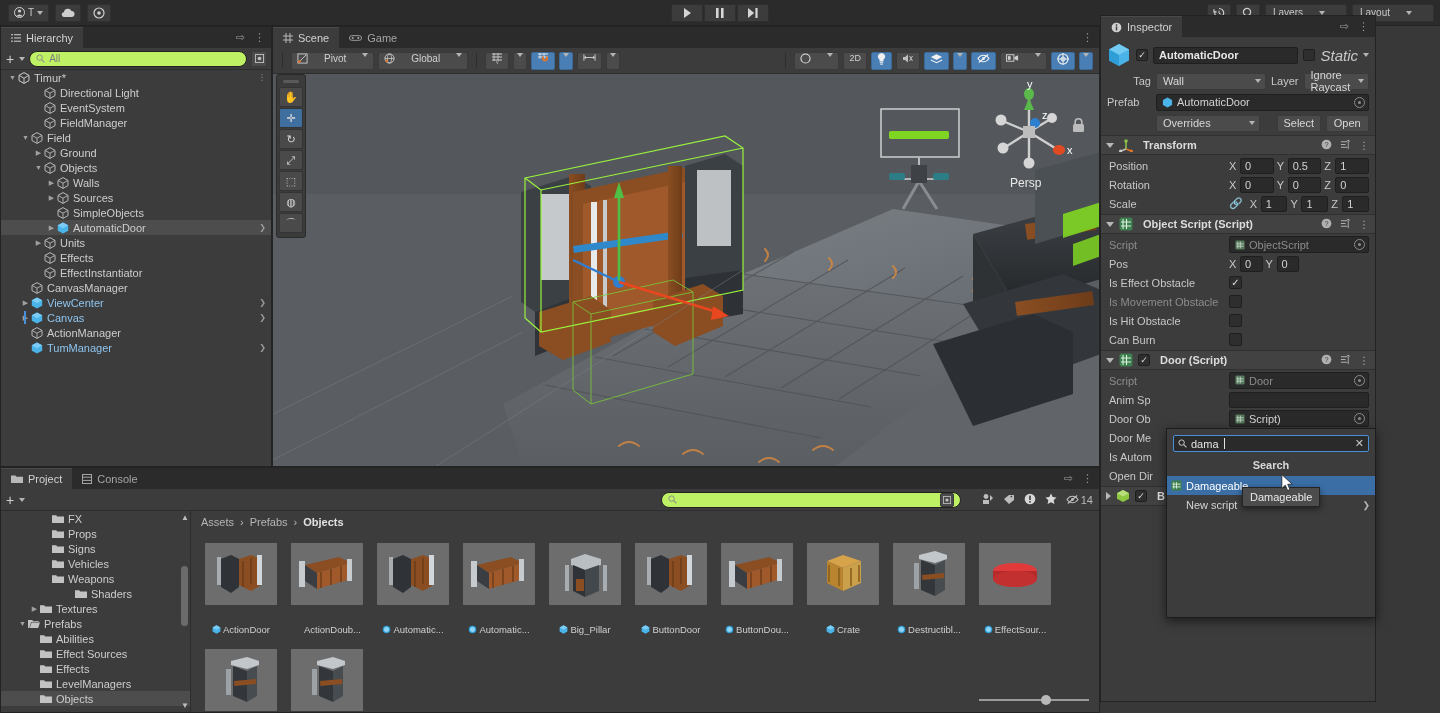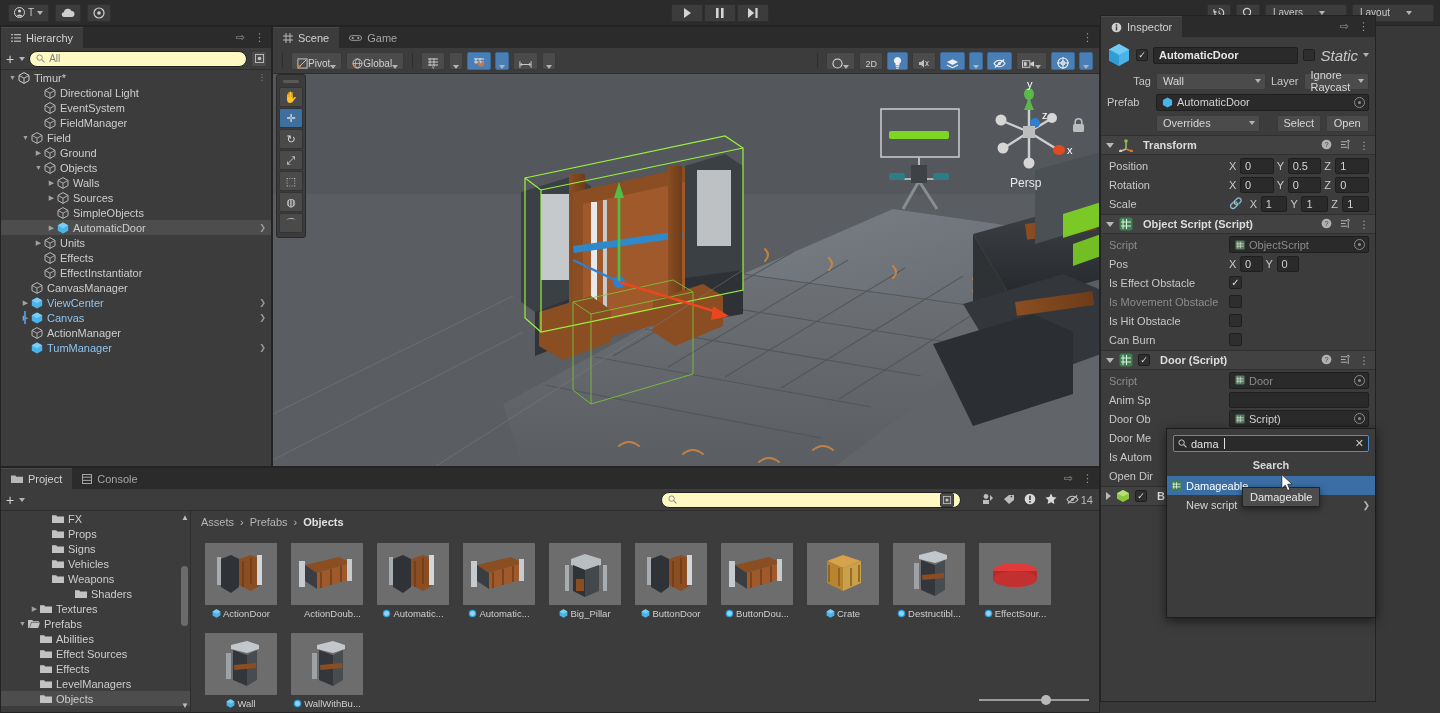--- a/index.html
+++ b/index.html
@@ -48,56 +48,56 @@
     font-size:11px; color:#a5a5a5; background:transparent;
   }
   .tab.active { background:#3c3c3c; color:#d2d2d2; border-top:1px solid #4a4a4a; }
   .tab-icons { position:absolute; right:6px; top:0; height:21px; display:flex; align-items:center; gap:9px; color:#9a9a9a; font-size:11px; }
 
   
   #hierarchy { left:0; top:26px; width:272px; height:441px; }
   .hier-toolbar { height:22px; background:#3c3c3c; display:flex; align-items:center; padding:0 4px; gap:4px; border-bottom:1px solid #2d2d2d; }
   .plus { color:#d0d0d0; font-size:14px; line-height:1; padding:0 1px; }
   .searchfield {
-    flex:1; height:16px; background:#fef9c3; border:1px solid #212121; border-radius:8px;
+    flex:1; height:16px; background:#bef264; border:1px solid #212121; border-radius:8px;
     display:flex; align-items:center; padding:0 6px; gap:4px; color:#7d7d7d; font-size:10px;
   }
   .sq-btn { width:16px;height:16px;background:#4b4b4b;border:1px solid #3a3a3a;border-radius:2px;display:flex;align-items:center;justify-content:center;color:#bdbdbd;font-size:9px; }
   .hier-body { position:absolute; left:0; right:0; top:43px; bottom:0; overflow:hidden; background:#3c3c3c; }
   .row { height:15px; display:flex; align-items:center; position:relative; white-space:nowrap; font-size:11px; color:#cdcdcd; padding-right:8px; }
   .row.selected { background:#4d4d4d; }
   .row .arrow { width:11px; text-align:center; color:#a0a0a0; font-size:7px; flex:none; }
   .row .arrow.blank { color:transparent; }
   .cube { width:12px;height:12px;flex:none;margin-right:4px; }
   .row .chev { position:absolute; right:5px; color:#9a9a9a; font-size:8px; }
   .lbl.blue { color:#8ec4ee; }
   .pipe { position:absolute; left:23px; width:2px; height:13px; background:#4a90d9; }
 
   
   #scene { left:272px; top:26px; width:828px; height:441px; }
   .scene-toolbar { height:26px; background:#3c3c3c; display:flex; align-items:center; padding:0 5px; gap:4px; border-bottom:1px solid #2d2d2d; position:relative; }
-  .st-btn { height:18px; background:#4b4b4b; border:1px solid #3a3a3a; border-radius:2px; display:flex; align-items:flex-end; padding:0 5px; gap:0; color:#d0d0d0; font-size:10px; }
+  .st-btn { height:18px; background:#4b4b4b; border:1px solid #3a3a3a; border-radius:2px; display:flex; align-items:flex-start; padding:0 5px; gap:16px; color:#d0d0d0; font-size:10px; }
   .st-btn.on { background:#4a7fb5; border-color:#3c6a98; }
   .sep { width:1px; height:15px; background:#2d2d2d; margin:0 4px; }
   .scene-view { position:absolute; left:0; right:0; top:47px; bottom:0; background:#5a5a5a; overflow:hidden; }
 
   
   #project { left:0; top:467px; width:1100px; height:246px; }
   .proj-toolbar { height:22px; background:#3c3c3c; display:flex; align-items:center; padding:0 4px; border-bottom:1px solid #2d2d2d; position:relative; }
   .proj-search { position:absolute; left:660px; width:300px; }
   .proj-icons { position:absolute; right:6px; display:flex; align-items:center; gap:9px; color:#b9b9b9; font-size:11px; }
   .proj-body { position:absolute; left:0; right:0; top:43px; bottom:0; display:flex; background:#3c3c3c; }
   .proj-tree { width:190px; background:#3c3c3c; position:relative; overflow:hidden; border-right:1px solid #2d2d2d; }
   .proj-right { flex:1; position:relative; background:#3c3c3c; }
   .crumbs { height:22px; display:flex; align-items:center; gap:6px; padding-left:10px; color:#b6b6b6; font-size:11px; background:#3c3c3c; }
   .crumbs .cur { color:#e2e2e2; font-weight:bold; }
   .grid { display:flex; gap:14px; padding:10px 14px; flex-wrap:wrap; }
   .tile { width:72px; }
   .thumb { width:72px; height:62px; background:#6d6d6d; border-radius:1px; position:relative; overflow:hidden; }
-  .tile-label { margin-top:3px; display:flex; align-items:center; gap:2px; font-size:9.5px; color:#cfcfcf; justify-content:center; white-space:nowrap; overflow:hidden; }
+  .tile-label { margin-top:19px; display:flex; align-items:center; gap:2px; font-size:9.5px; color:#cfcfcf; justify-content:center; white-space:nowrap; overflow:hidden; }
   .minicube { width:9px;height:9px;flex:none; }
   .zoomslider { position:absolute; right:10px; bottom:4px; width:110px; height:16px; display:flex; align-items:center; }
   .zs-track { flex:1; height:2px; background:#9a9a9a; }
   .zs-knob { width:10px;height:10px;border-radius:50%;background:#b9b9b9;position:absolute;left:56%; }
 
   
   #inspector { left:1100px; top:15px; width:276px; height:687px; }
   .insp-body { position:absolute; left:0; right:0; top:21px; bottom:0; background:#3c3c3c; overflow:hidden; }
   .insp-head { display:flex; align-items:center; padding:6px 6px 2px 6px; gap:5px; }
   .cb { width:12px;height:12px;background:#2e2e2e;border:1px solid #1f1f1f;border-radius:2px;display:flex;align-items:center;justify-content:center;color:#ddd;font-size:9px;flex:none; }

